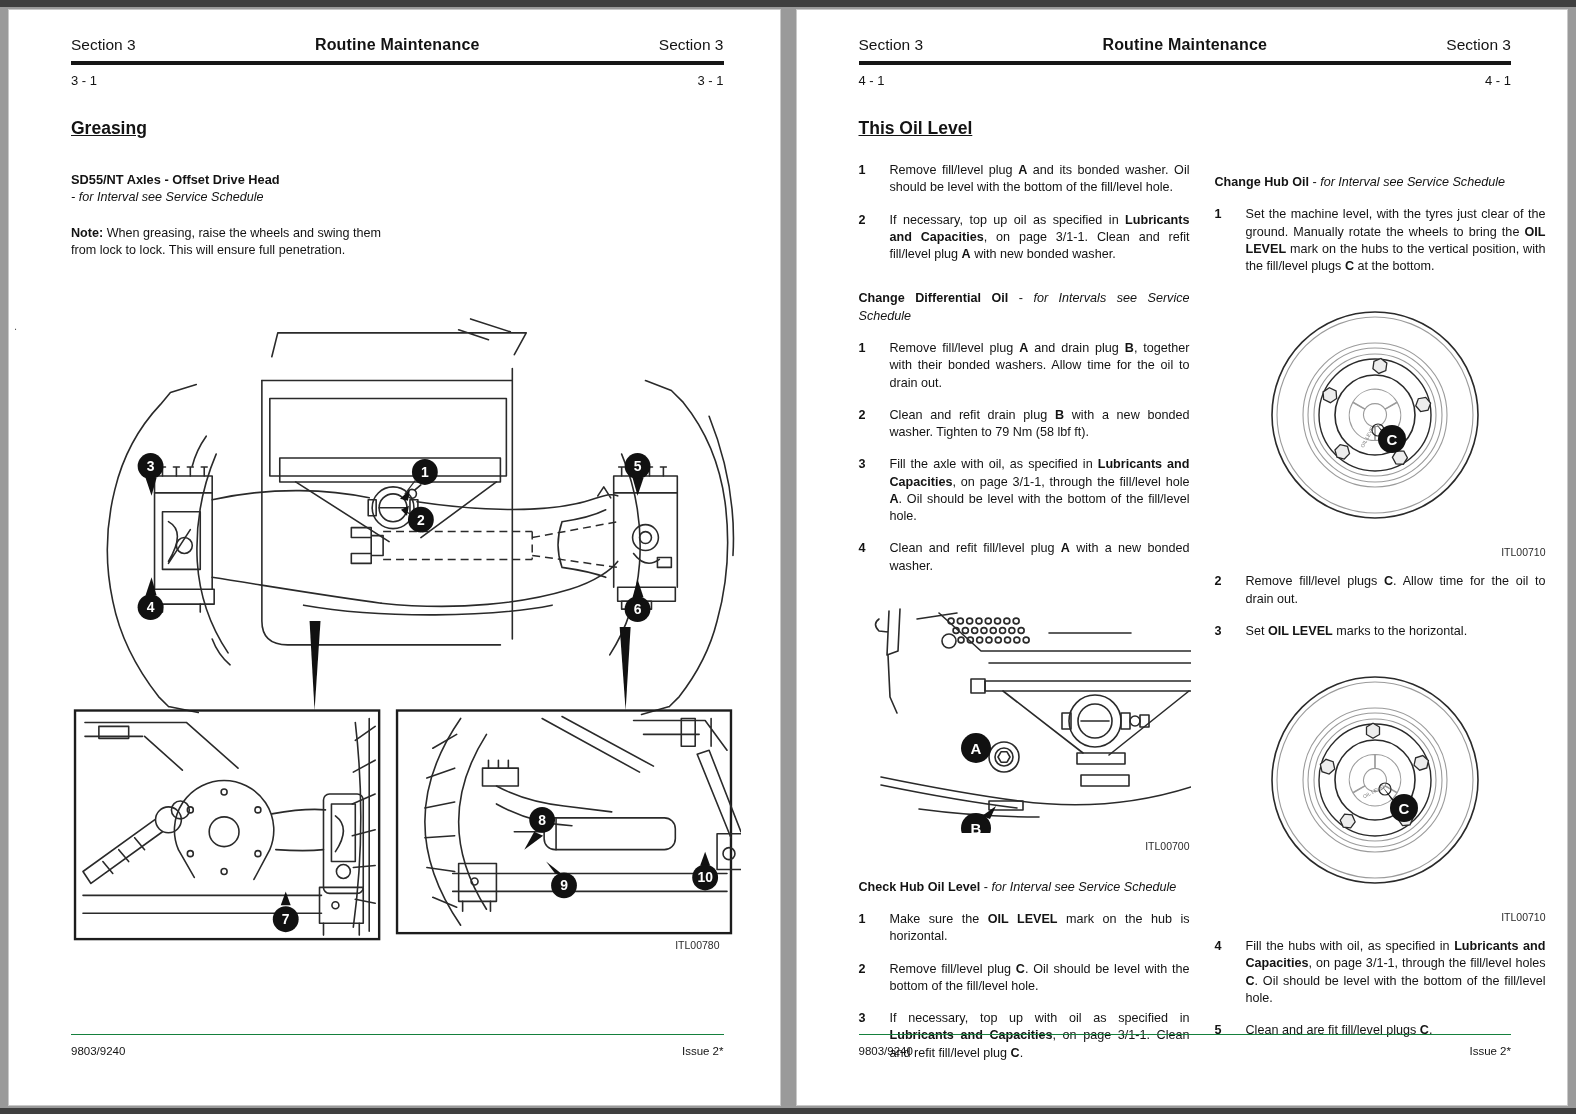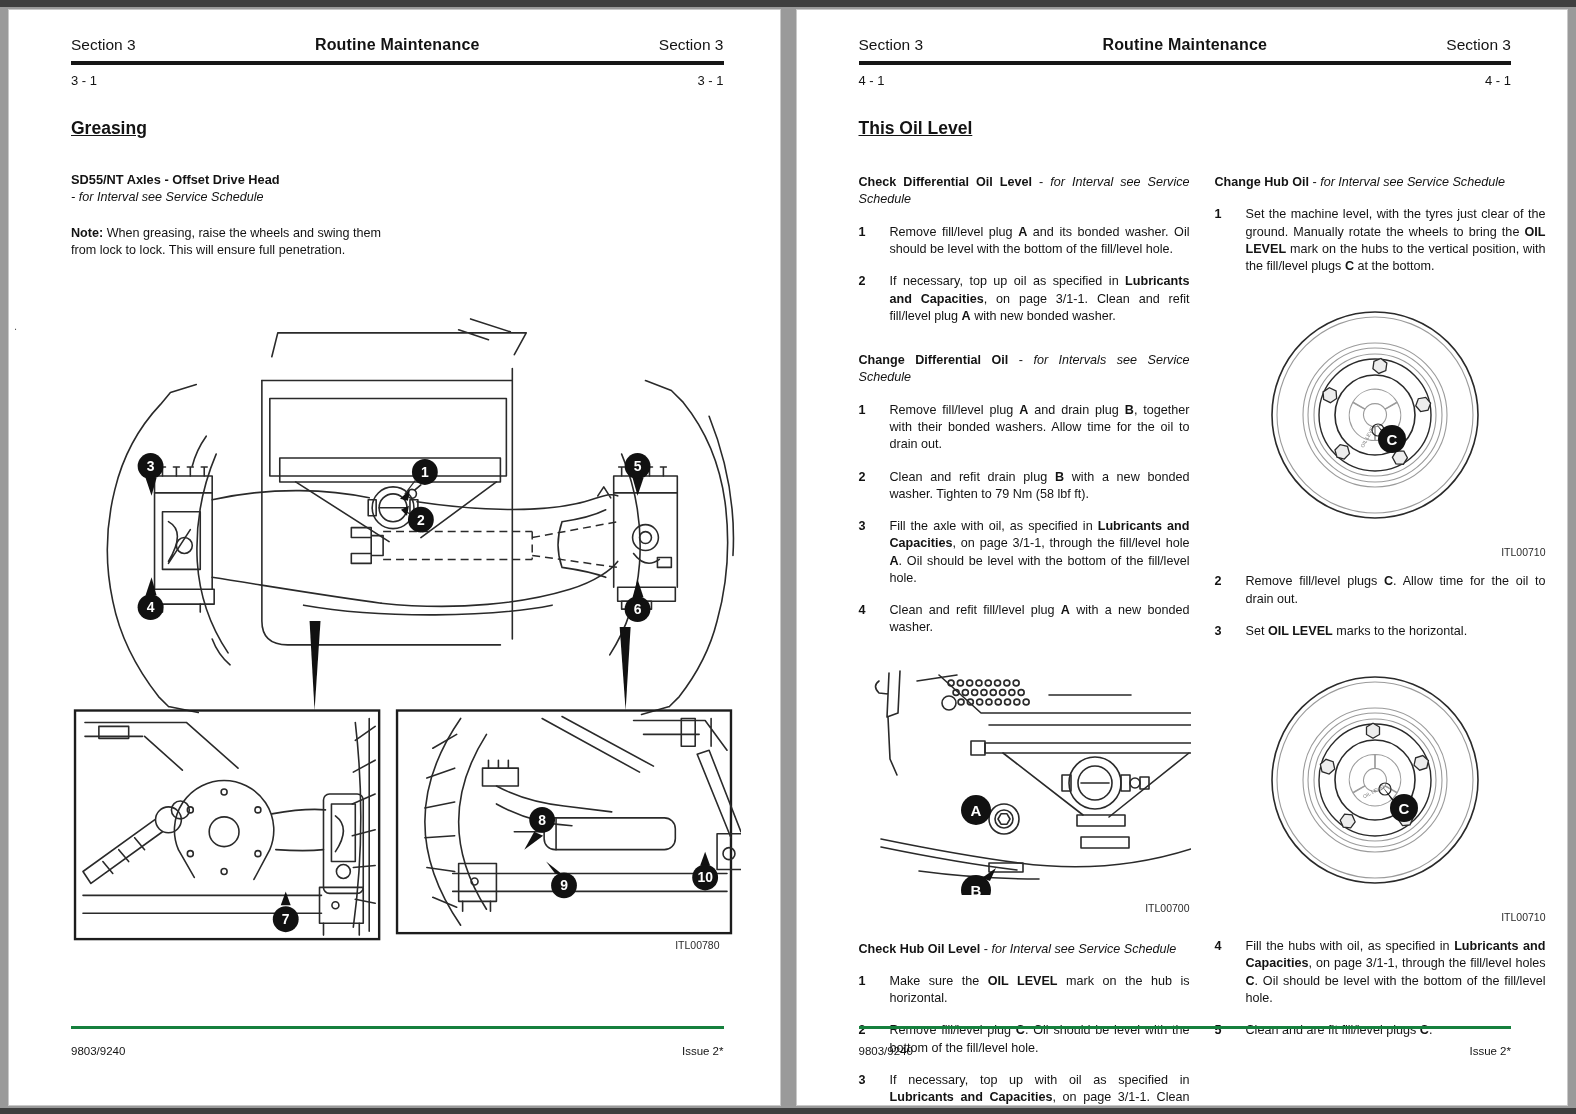--- a/index.html
+++ b/index.html
@@ -34,21 +34,21 @@
   .step{display:flex;margin-top:15px;font-size:12.6px;line-height:1.37;}
   .step-num{width:31px;flex:none;font-weight:bold;}
   .step-text{flex:1;text-align:justify;}
   figure{margin:0;}
   .mainfig{margin-top:48px;margin-left:-6px;}
   .figcap{font-size:10.5px;color:#2b2b2b;text-align:right;margin-top:7px;}
   .maincap{margin-right:4px;margin-top:-16px;}
   .wheelwrap{text-align:center;margin-top:16px;}
   .pfoot{
     position:absolute;left:62px;right:56px;bottom:48px;
-    border-top:3px solid #15803d;padding-top:16px;
+    border-top:1px solid #15803d;padding-top:10px;
     display:flex;justify-content:space-between;font-size:11.5px;
   }
   .speck{position:absolute;left:5px;top:310px;font-size:11px;color:#555;}
   svg{display:inline-block;vertical-align:top;}
   svg .ln{stroke:#2a2a2a;fill:none;stroke-width:1.6;stroke-linecap:round;stroke-linejoin:round;}
   svg .ln2{stroke:#2a2a2a;fill:none;stroke-width:1.2;stroke-linecap:round;}
   svg .lt{stroke:#9b9b9b;fill:none;stroke-width:1.1;}
   svg .dash{stroke:#2a2a2a;fill:none;stroke-width:1.5;stroke-dasharray:8 5;}
   svg .blk{fill:#111;}
   svg .box{fill:none;stroke:#1c1c1c;stroke-width:2.4;}
@@ -263,21 +263,20 @@
     <div class="pnum">
       <span>4 - 1</span>
       <span>4 - 1</span>
     </div>
 
     <h1>This Oil Level</h1>
 
     <div class="cols">
 
       <div class="col">
-        <div class="sechead"><b>Check Differential Oil Level</b> - <i>for Interval see Service Schedule</i></div>
         <div>
             <div class="step">
               <div class="step-num">1</div>
               <div class="step-text">Remove fill/level plug <b>A</b> and its bonded washer. Oil should be level with the bottom of the fill/level hole.</div>
             </div>
             <div class="step">
               <div class="step-num">2</div>
               <div class="step-text">If necessary, top up oil as specified in <b>Lubricants and Capacities</b>, on page 3/1-1. Clean and refit fill/level plug <b>A</b> with new bonded washer.</div>
             </div>
           </div>

